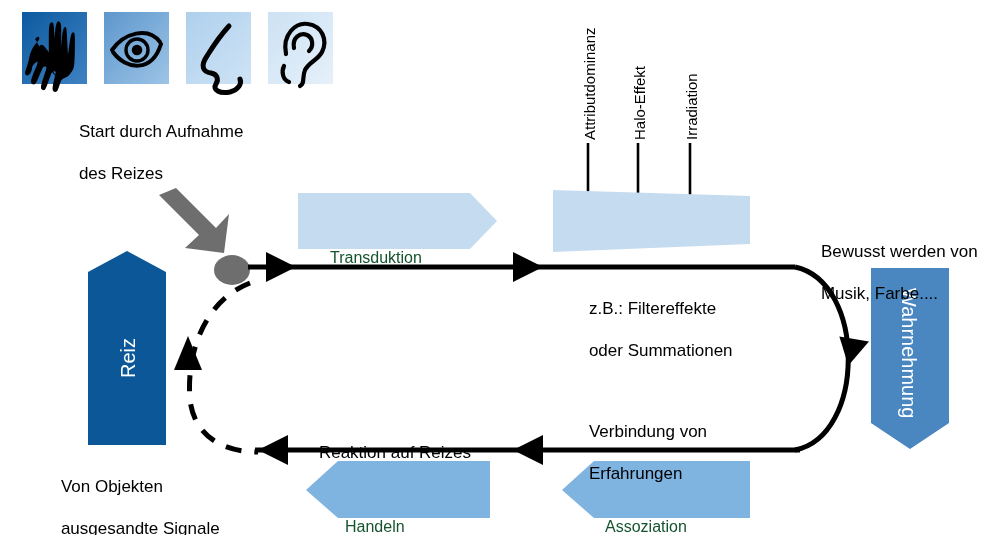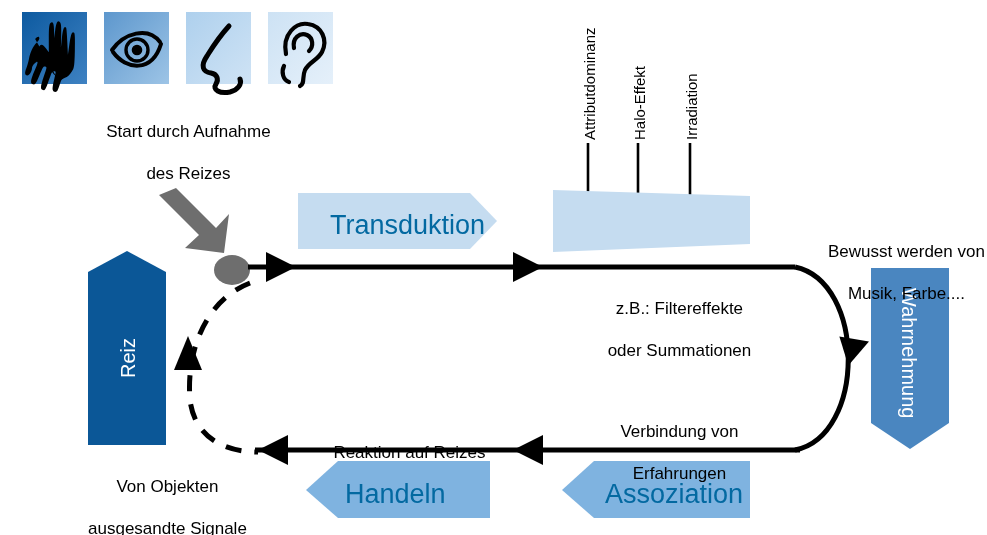--- a/index.html
+++ b/index.html
@@ -24,21 +24,21 @@
     top: 0;
     width: 987px;
     height: 535px;
   }
   .txt {
     position: absolute;
     color: #000000;
     font-size: 17px;
     line-height: 21px;
     white-space: pre;
-    text-align: center;
+    text-align: left;
   }
   .label-white {
     color: #ffffff;
     font-size: 20px;
     white-space: pre;
   }
   .vlabel {
     position: absolute;
     font-size: 15px;
     color: #000000;
@@ -51,23 +51,24 @@
     transform-origin: left top;
     transform: rotate(90deg);
   }
   .rot-ccw {
     position: absolute;
     transform-origin: left top;
     transform: rotate(-90deg);
   }
   .shape-label {
     position: absolute;
-    font-size: 27px;
-    color: #0369a1;
-    white-space: pre;
+    font-size: 16px;
+    color: #14532d;
+    white-space: pre;
+    margin-top: 39px;
   }
 </style>
 </head>
 <body>
 
 <div id="canvas">
 
   <svg id="diagram-svg" viewBox="0 0 987 535">
     <defs>
       <linearGradient id="g0" x1="0" y1="0" x2="1" y2="1">

